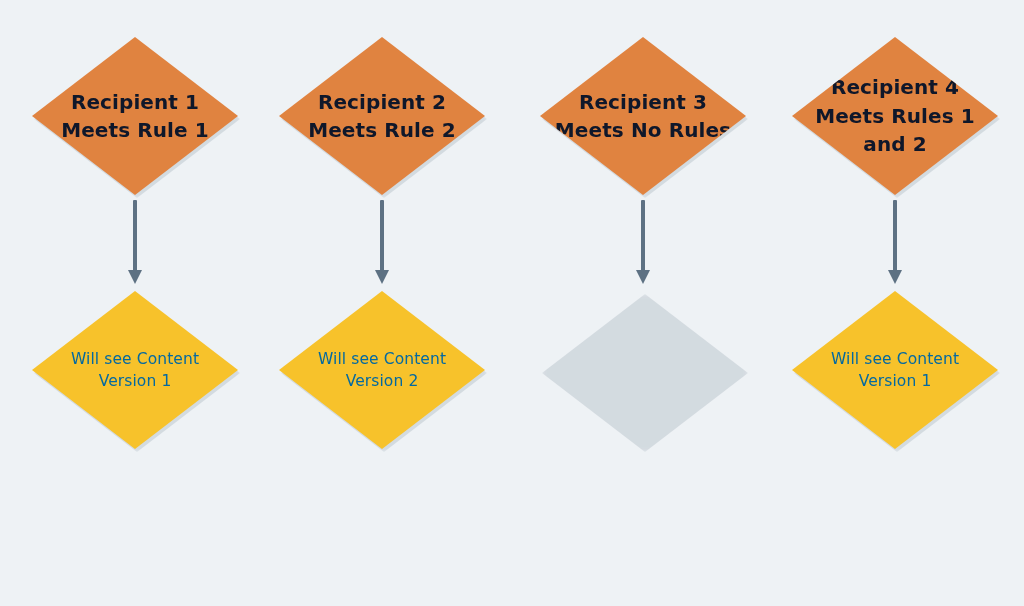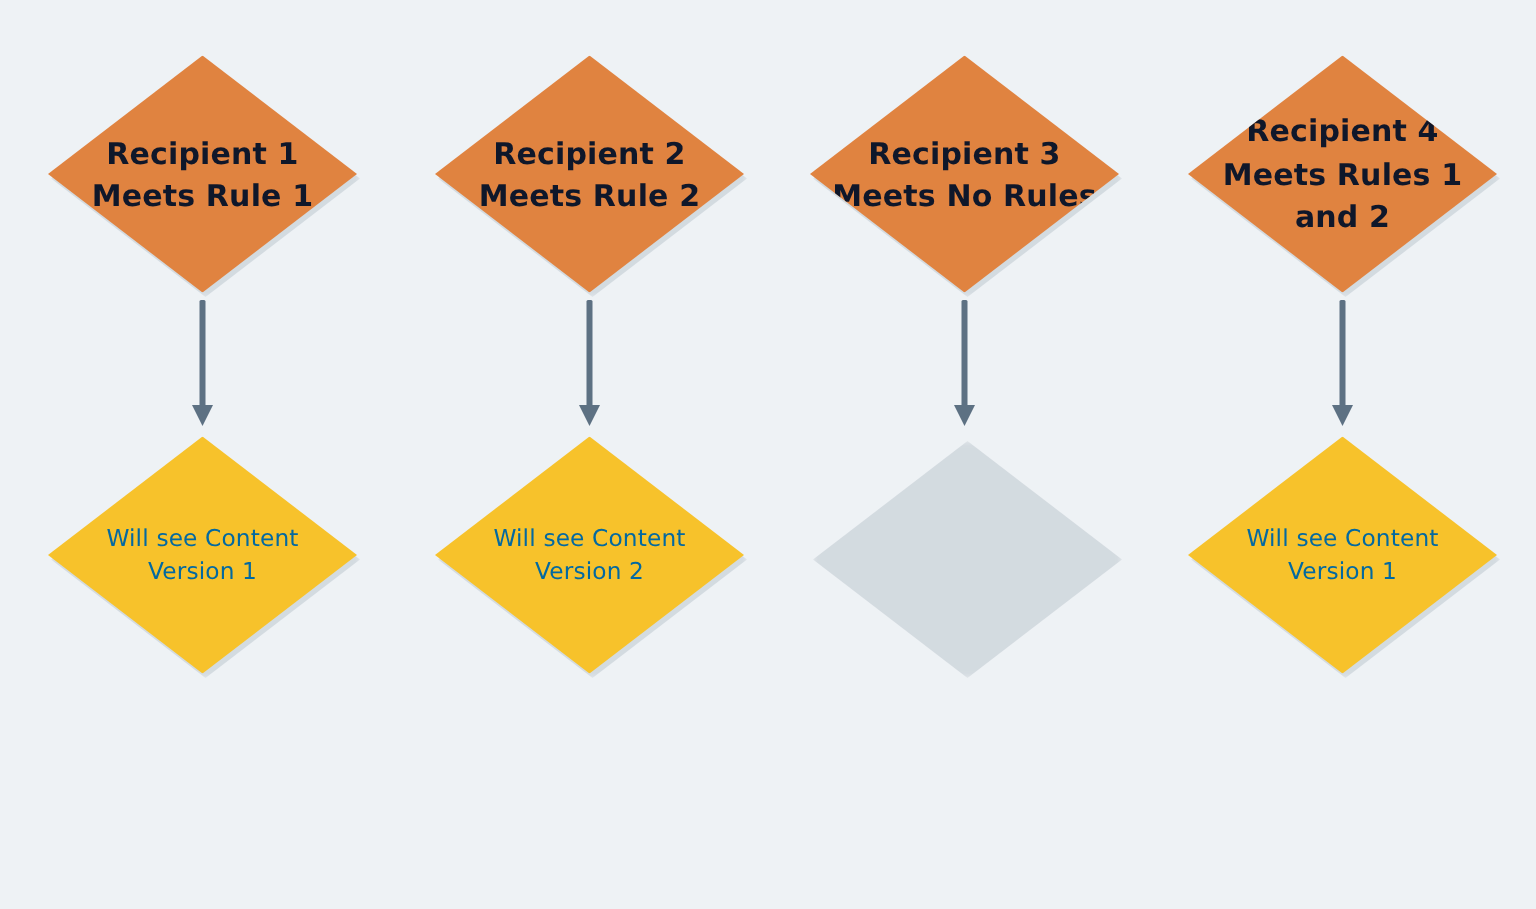--- a/index.html
+++ b/index.html
@@ -118,21 +118,21 @@
       <div class="connector-line"></div>
       <div class="connector-head"></div>
     </div>
     <div class="node-shadow outcome-shadow"></div>
     <div class="node outcome-node">
       <span class="node-label">Will see Content
 Version 1</span>
     </div>
   </div>
 
-  <div class="column" style="left:288px;">
+  <div class="column" style="left:277px;">
     <div class="node-shadow rule-shadow"></div>
     <div class="node rule-node">
       <span class="node-label">Recipient 2
 Meets Rule 2</span>
     </div>
     <div class="connector">
       <div class="connector-line"></div>
       <div class="connector-head"></div>
     </div>
     <div class="node-shadow outcome-shadow"></div>

